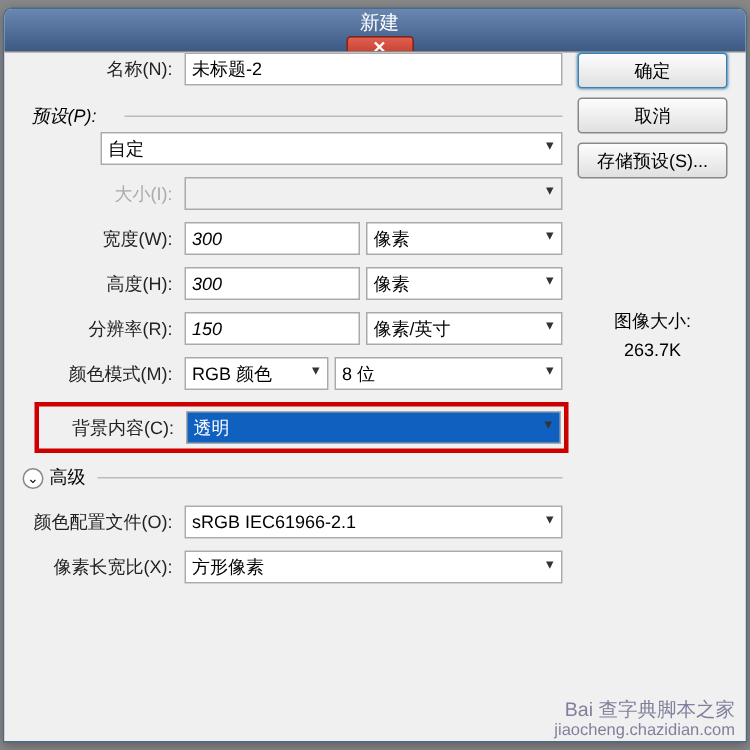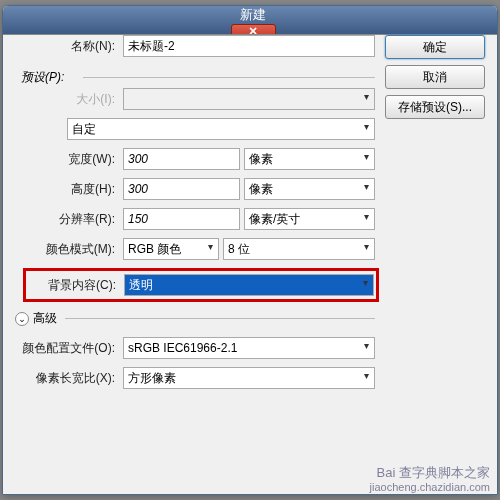--- a/index.html
+++ b/index.html
@@ -54,30 +54,30 @@
         <div class="row">
           <div class="label">名称(N):</div>
           <input class="field wide" value="未标题-2" style="">
         </div>
 
         <div class="fieldset-line">
             <span class="fieldset-label">预设(P):</span>
           </div>
 
         <div class="row">
-          <div class="label disabled">大小(I):</div>
-          <div class="dropdown disabled" style="flex:1">
-            <input class="field dd" style="width: 100%;" disabled="" value="">
+          <div class="label" style="width:48px"></div>
+          <div class="dropdown" style="flex:1">
+            <input class="field dd wide-dd" style="width: 100%;" value="自定">
           </div>
         </div>
 
         <div class="row">
-          <div class="label" style="width:48px"></div>
-          <div class="dropdown" style="flex:1">
-            <input class="field dd wide-dd" style="width: 100%;" value="自定">
+          <div class="label disabled">大小(I):</div>
+          <div class="dropdown disabled" style="flex:1">
+            <input class="field dd" style="width: 100%;" disabled="" value="">
           </div>
         </div>
 
         <div class="row">
           <div class="label">宽度(W):</div>
           <input class="field num" value="300" style="">
           <div class="dropdown" style="flex:1">
             <input class="field dd" style="width: 100%;" value="像素">
           </div>
         </div>
@@ -138,20 +138,24 @@
             <input class="field dd" style="width: 100%;" value="方形像素">
           </div>
         </div>
 
       </div>
 
       <div class="right-col">
         <button class="btn btn-primary">确定</button>
         <button class="btn">取消</button>
         <button class="btn">存储预设(S)...</button>
+        <div class="size-info">
+          <div>图像大小:</div>
+          <div>263.7K</div>
+        </div>
       </div>
     </div>
   </div>
 </div>
 
 <div class="watermark">
   <div class="main"><span>Bai</span> <span>查字典脚本之家</span></div>
   <div>jiaocheng.chazidian.com</div>
 </div>
 

